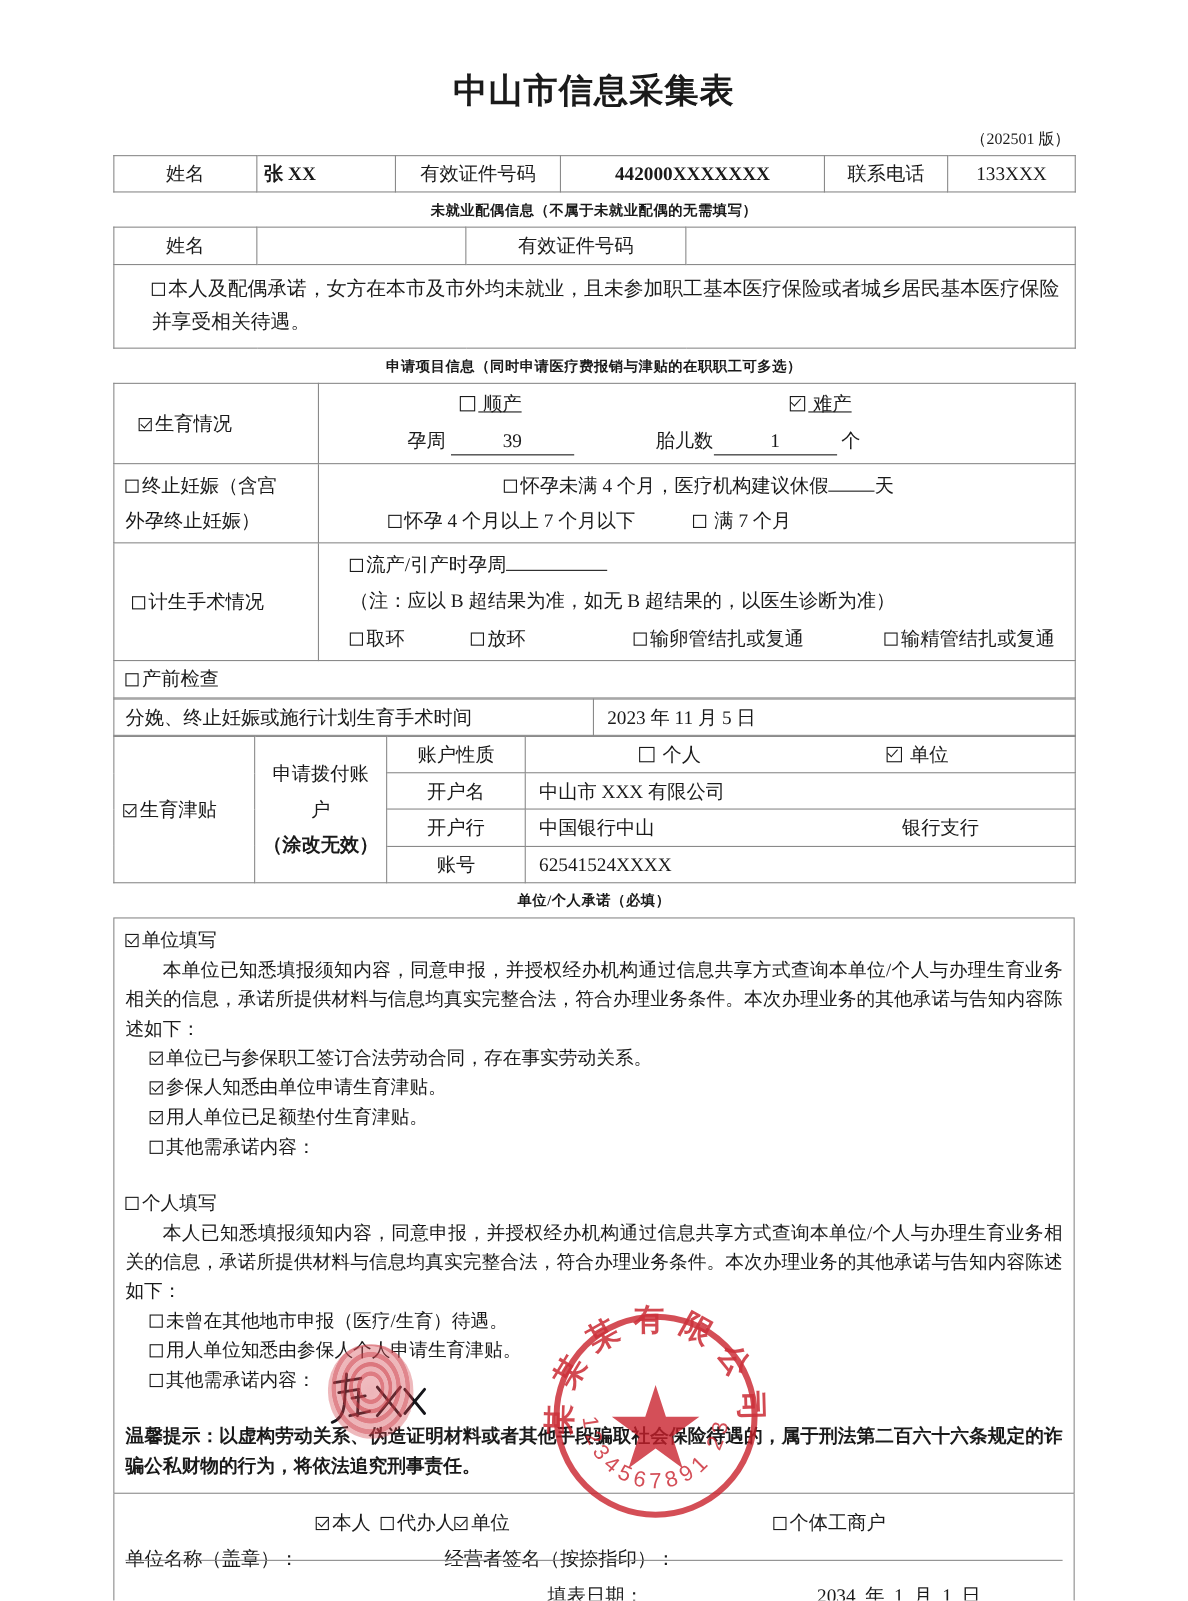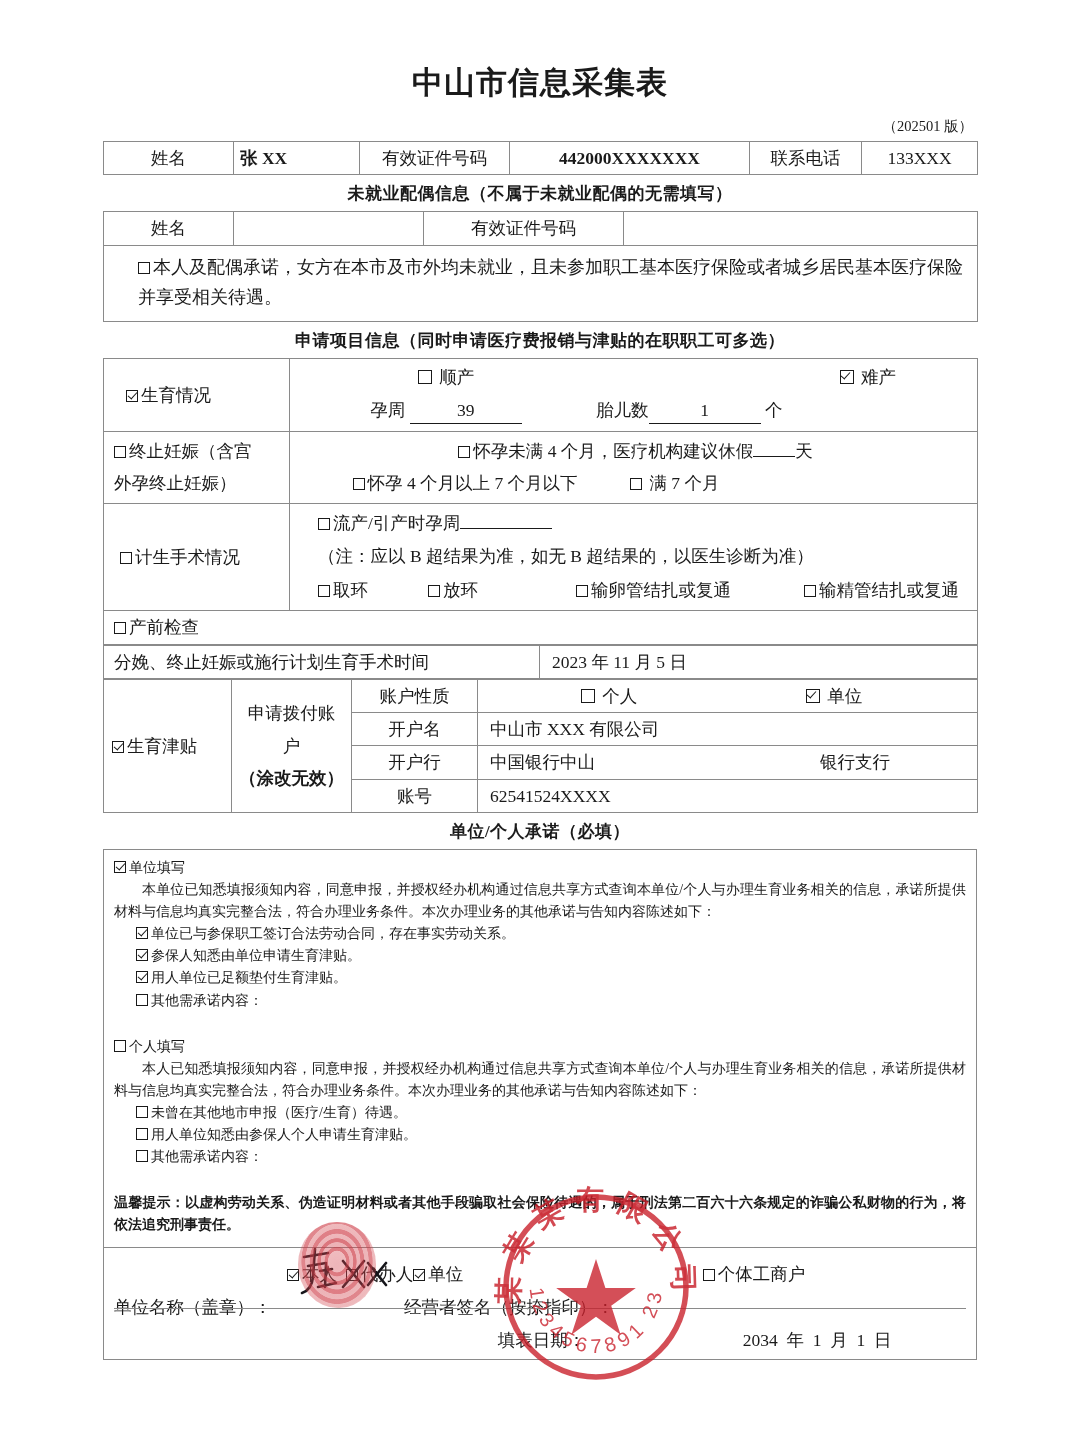--- a/index.html
+++ b/index.html
@@ -44,21 +44,21 @@
     vertical-align:middle;
     line-height:1.5;
   }
   .ctr{text-align:center;}
   .lft{text-align:left;}
   .bold{font-weight:bold;}
 
   
   .band{
     text-align:center;
-    font-size:17px;
+    font-size:13px;
     font-weight:bold;
     padding:7px 0 6px;
     letter-spacing:0.5px;
   }
 
   
   .cb{
     display:inline-block;
     width:12px;height:12px;
     border:1.6px solid #1a1a1a;
@@ -82,21 +82,21 @@
     display:inline-block;
     border-bottom:1.2px solid #1a1a1a;
     text-align:center;
   }
   .u-90{width:92px;}
   .u-110{width:112px;}
   .u-40{width:42px;}
 
   
   .para{
-    font-size:14px;
+    font-size:17px;
     line-height:1.58;
     text-align:justify;
   }
   .indent{text-indent:2em;}
   .sub{margin-left:22px;}
   .gap{height:12px;}
 
   .promise-box{
     border:1px solid #8a8a8a;
     padding:7px 10px 10px 10px;
@@ -212,25 +212,25 @@
           <col style="width:186px">
           <col style="width:688px">
         </colgroup>
 
     <tbody>
           <tr>
       <td class="lft" style="padding-left:22px;">
         <span class="cb on"></span><span>生育情况</span>
       </td>
       <td>
-        <div style="display:flex;padding:2px 0 4px 0;">
+        <div style="display:flex;padding:2px 0 4px 0;text-decoration:underline;">
           <div style="width:300px;text-align:center;">
             <span class="cb big"></span>&nbsp;<span>顺产</span>
           </div>
-          <div style="width:300px;text-align:right;">
+          <div style="width:300px;text-align:center;">
             <span class="cb big on"></span>&nbsp;<span>难产</span>
           </div>
         </div>
         <div style="display:flex;padding:2px 0 4px 0;">
           <div style="width:300px;text-align:center;">
             <span>孕周</span>
             <span class="ul u-110">39</span>
           </div>
           <div style="width:330px;text-align:left;">
             <span>胎儿数</span><span class="ul u-110">1</span>

